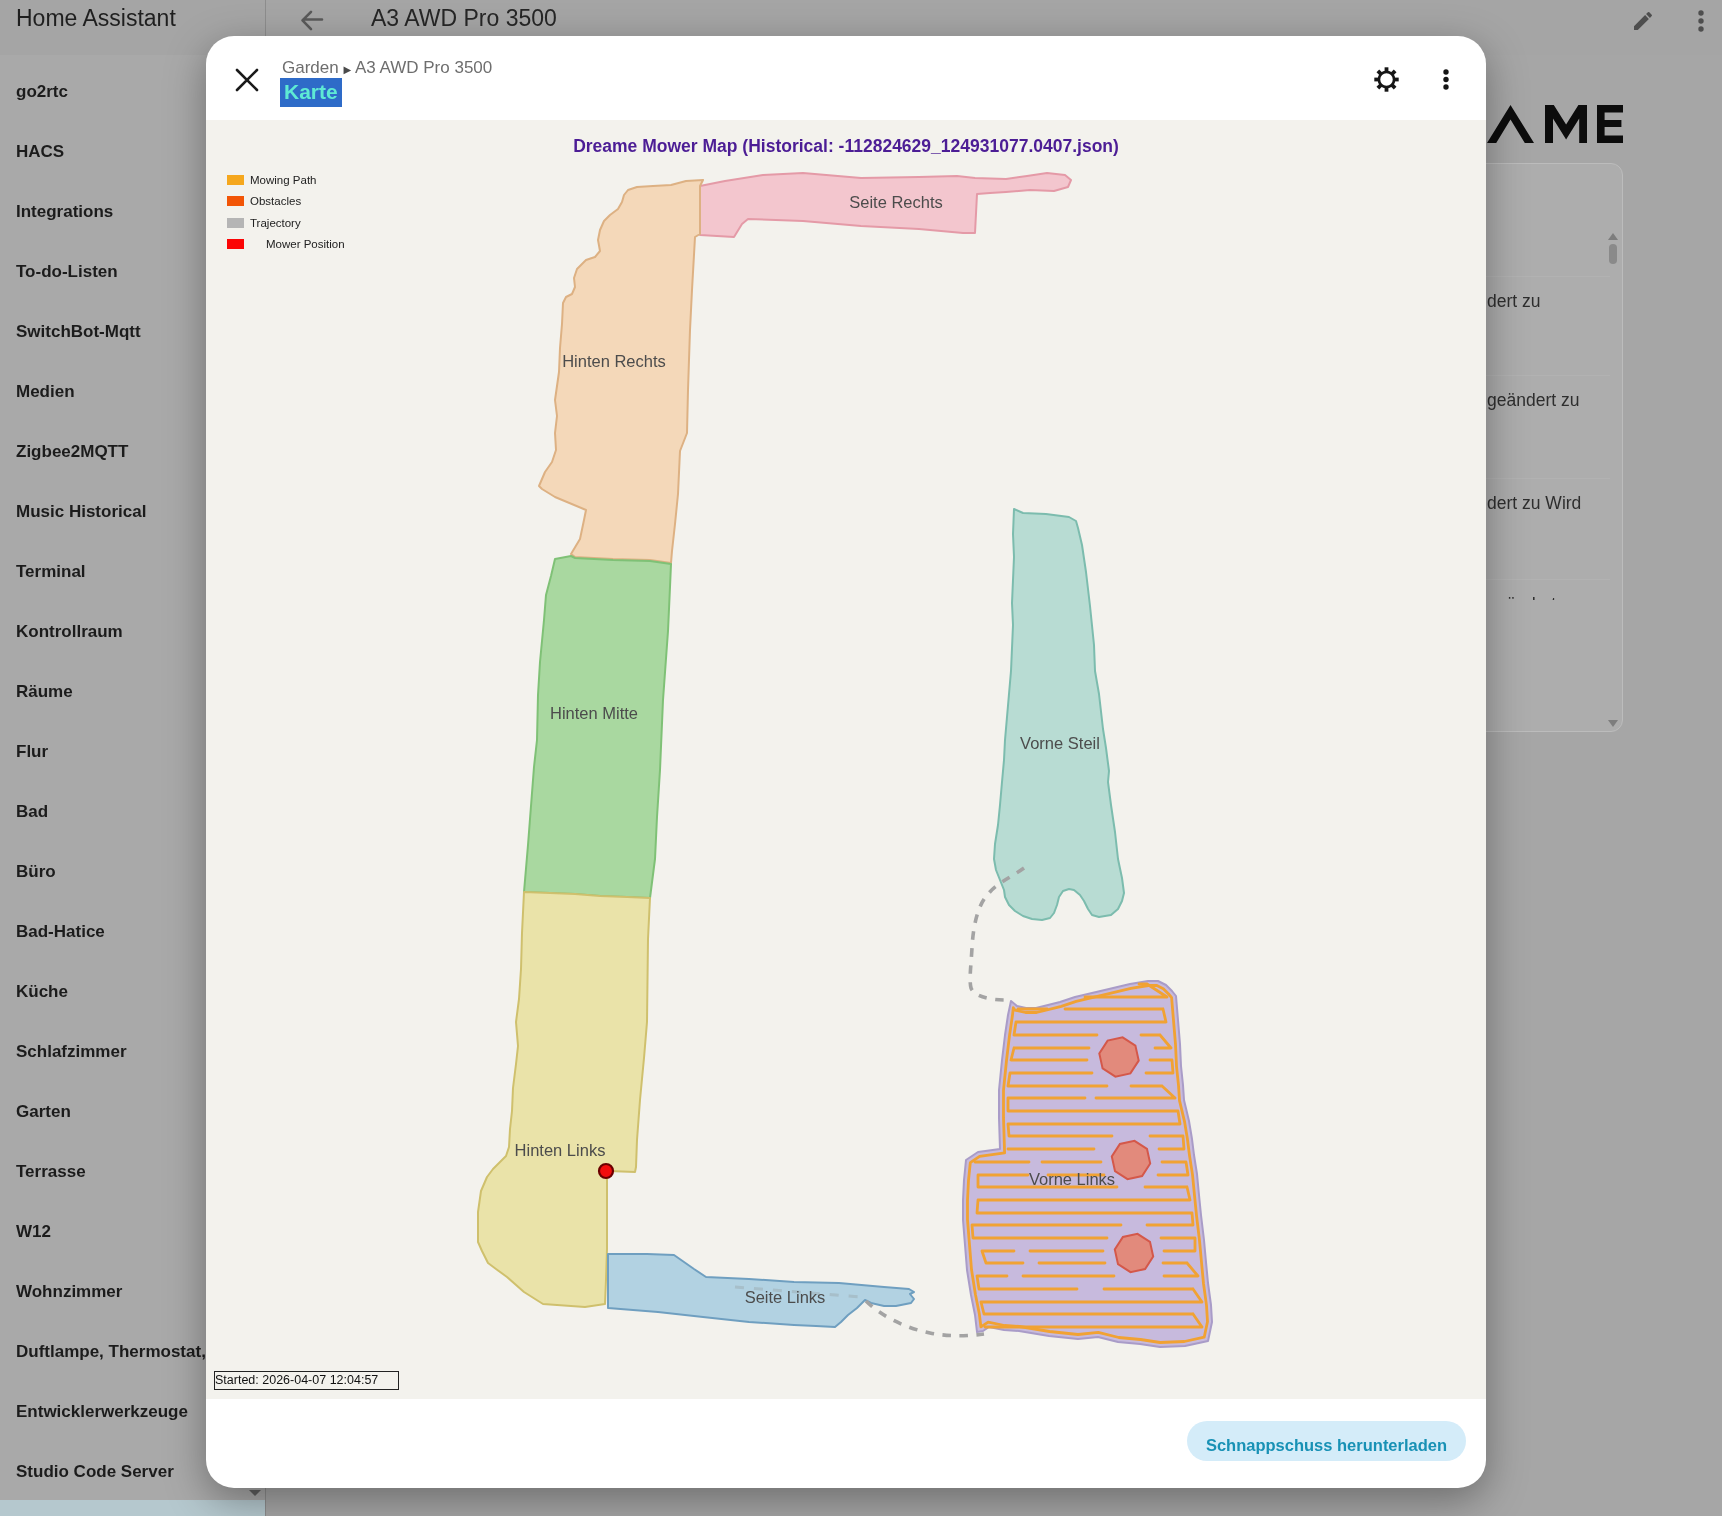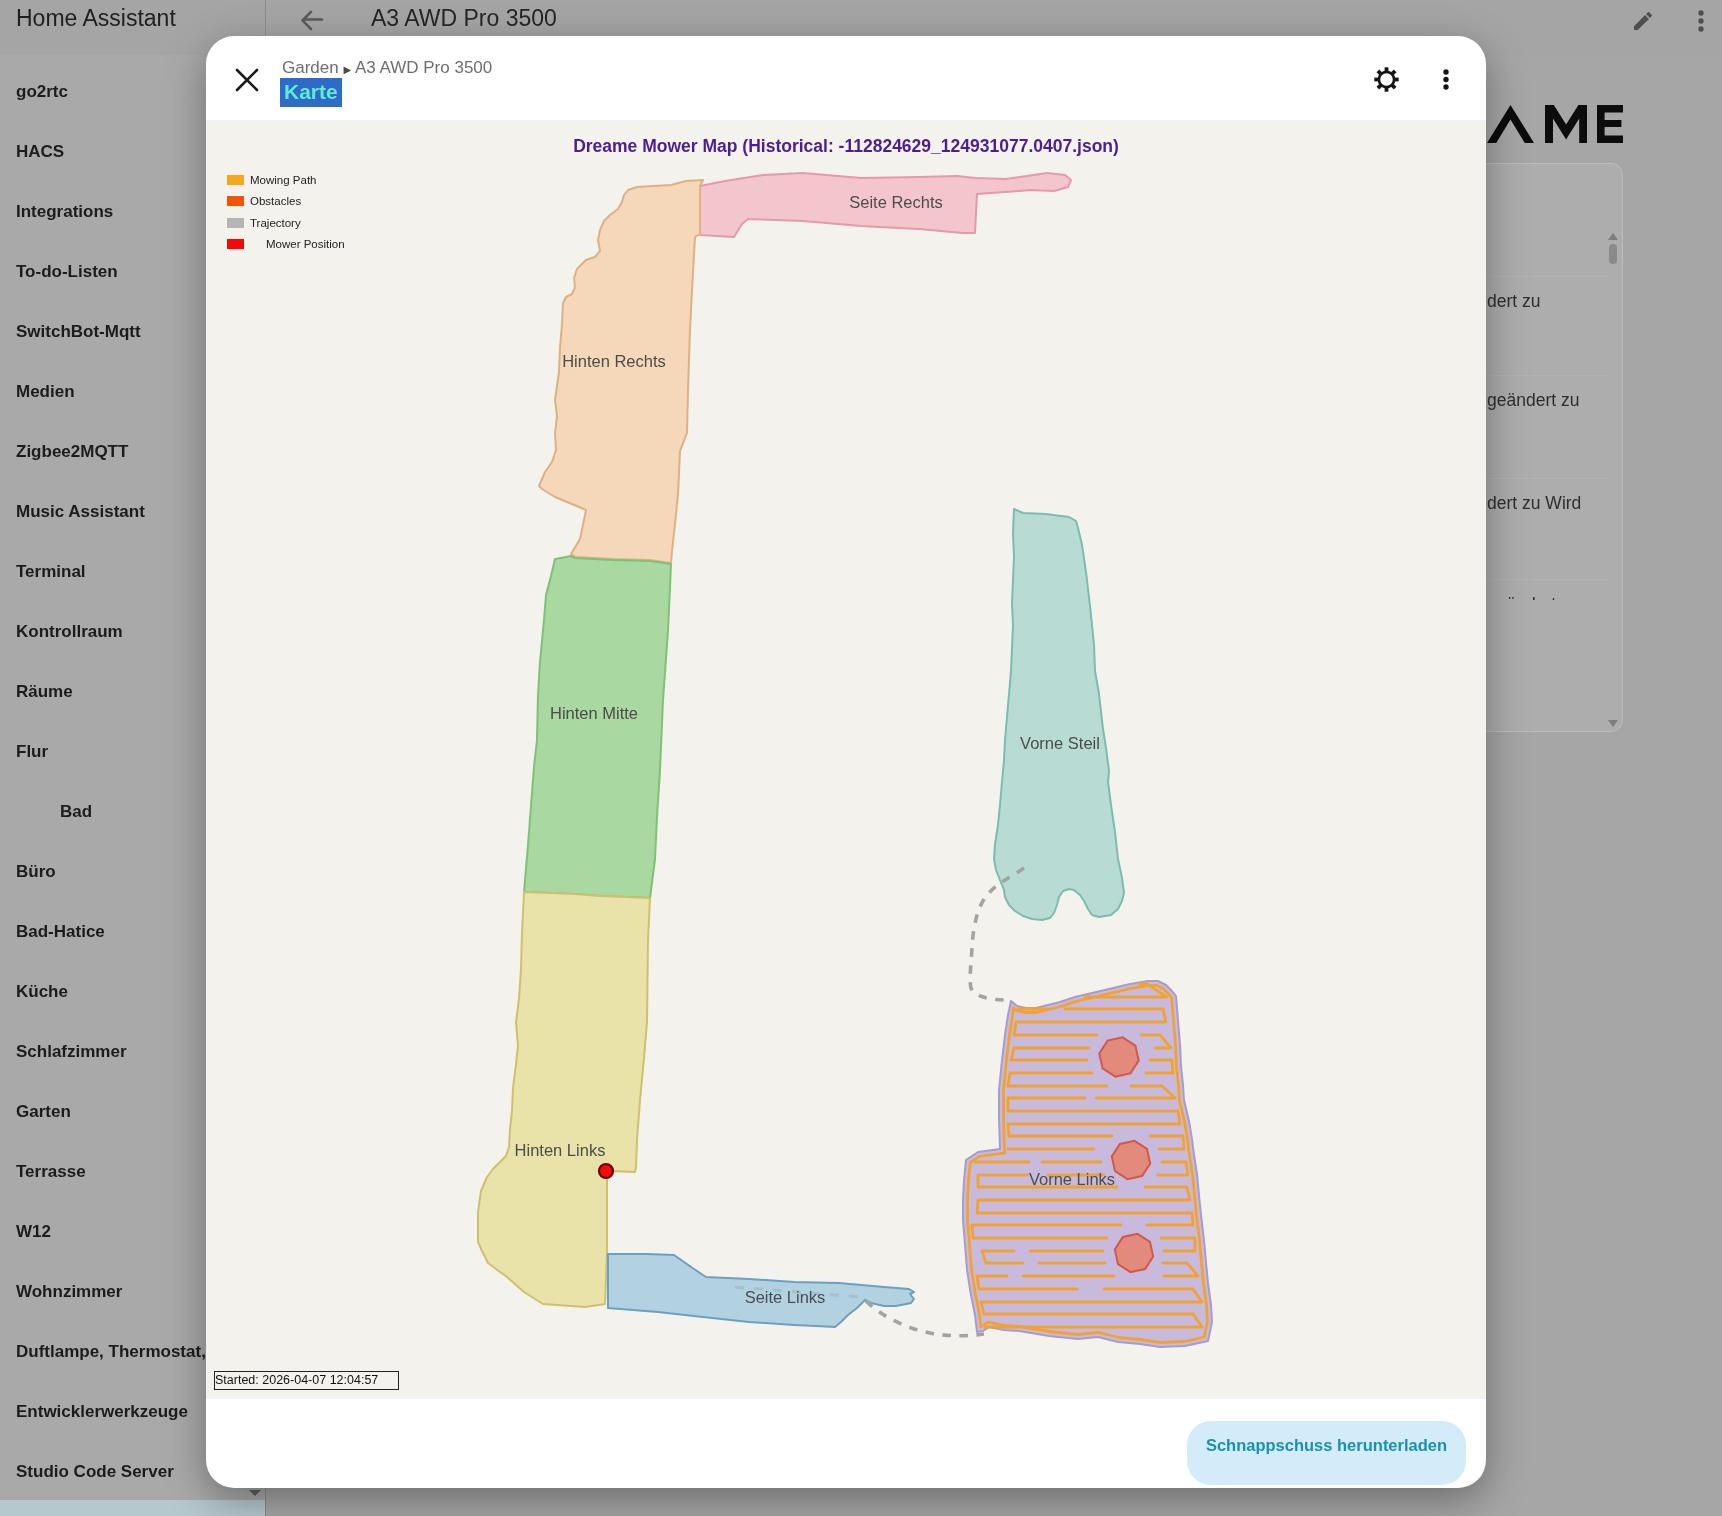--- a/index.html
+++ b/index.html
@@ -38,26 +38,26 @@
     </svg>
 
   <div class="abs" id="menu" style="left:16px;top:0;width:240px;font-size:17px;font-weight:700;color:#1c1c1c;">
     <div style="position:absolute;left:0px;top:82px;white-space:nowrap;">go2rtc</div>
     <div style="position:absolute;left:0px;top:142px;white-space:nowrap;">HACS</div>
     <div style="position:absolute;left:0px;top:202px;white-space:nowrap;">Integrations</div>
     <div style="position:absolute;left:0px;top:262px;white-space:nowrap;">To-do-Listen</div>
     <div style="position:absolute;left:0px;top:322px;white-space:nowrap;">SwitchBot-Mqtt</div>
     <div style="position:absolute;left:0px;top:382px;white-space:nowrap;">Medien</div>
     <div style="position:absolute;left:0px;top:442px;white-space:nowrap;">Zigbee2MQTT</div>
-    <div style="position:absolute;left:0px;top:502px;white-space:nowrap;">Music Assistant</div>
+    <div style="position:absolute;left:0px;top:502px;white-space:nowrap;">Music Historical</div>
     <div style="position:absolute;left:0px;top:562px;white-space:nowrap;">Terminal</div>
     <div style="position:absolute;left:0px;top:622px;white-space:nowrap;">Kontrollraum</div>
     <div style="position:absolute;left:0px;top:682px;white-space:nowrap;">Räume</div>
     <div style="position:absolute;left:0px;top:742px;white-space:nowrap;">Flur</div>
-    <div style="position:absolute;left:0px;top:802px;white-space:nowrap;margin-left:44px;">Bad</div>
+    <div style="position:absolute;left:0px;top:802px;white-space:nowrap;">Bad</div>
     <div style="position:absolute;left:0px;top:862px;white-space:nowrap;text-align:center;">Büro</div>
     <div style="position:absolute;left:0px;top:922px;white-space:nowrap;">Bad-Hatice</div>
     <div style="position:absolute;left:0px;top:982px;white-space:nowrap;">Küche</div>
     <div style="position:absolute;left:0px;top:1042px;white-space:nowrap;">Schlafzimmer</div>
     <div style="position:absolute;left:0px;top:1102px;white-space:nowrap;">Garten</div>
     <div style="position:absolute;left:0px;top:1162px;white-space:nowrap;">Terrasse</div>
     <div style="position:absolute;left:0px;top:1222px;white-space:nowrap;">W12</div>
     <div style="position:absolute;left:0px;top:1282px;white-space:nowrap;">Wohnzimmer</div>
     <div style="position:absolute;left:0px;top:1342px;white-space:nowrap;">Duftlampe, Thermostat, Abc</div>
     <div style="position:absolute;left:0px;top:1402px;white-space:nowrap;">Entwicklerwerkzeuge</div>
@@ -202,15 +202,15 @@
     <div style="position:absolute;left:0;top:21.3px;width:16.5px;height:10px;background:#f25506;"></div>
     <div style="position:absolute;left:23px;top:20.3px;white-space:nowrap;">Obstacles</div>
     <div style="position:absolute;left:0;top:42.6px;width:16.5px;height:10px;background:#b5b5b5;"></div>
     <div style="position:absolute;left:23px;top:41.6px;white-space:nowrap;">Trajectory</div>
     <div style="position:absolute;left:0;top:63.9px;width:16.5px;height:10px;background:#fb0505;"></div>
     <div style="position:absolute;left:23px;top:62.9px;white-space:nowrap;padding-left:16px;">Mower Position</div>
   </div>
 
   <div class="abs" style="left:214px;top:1371px;width:183px;height:17px;border:1.5px solid #222;font-size:12.5px;color:#111;line-height:17px;">Started: 2026-04-07 12:04:57</div>
 
-  <div class="abs" style="left:1187px;top:1421px;width:279px;height:64px;background:#d4ecf9;border-radius:24px;color:#1891b5;font-size:16.5px;font-weight:700;text-align:center;line-height:48px;">Schnappschuss herunterladen</div>
+  <div class="abs" style="left:1187px;top:1421px;width:279px;height:40px;background:#d4ecf9;border-radius:24px;color:#1891b5;font-size:16.5px;font-weight:700;text-align:center;line-height:48px;">Schnappschuss herunterladen</div>
 
 </div>
 
 </body></html>

